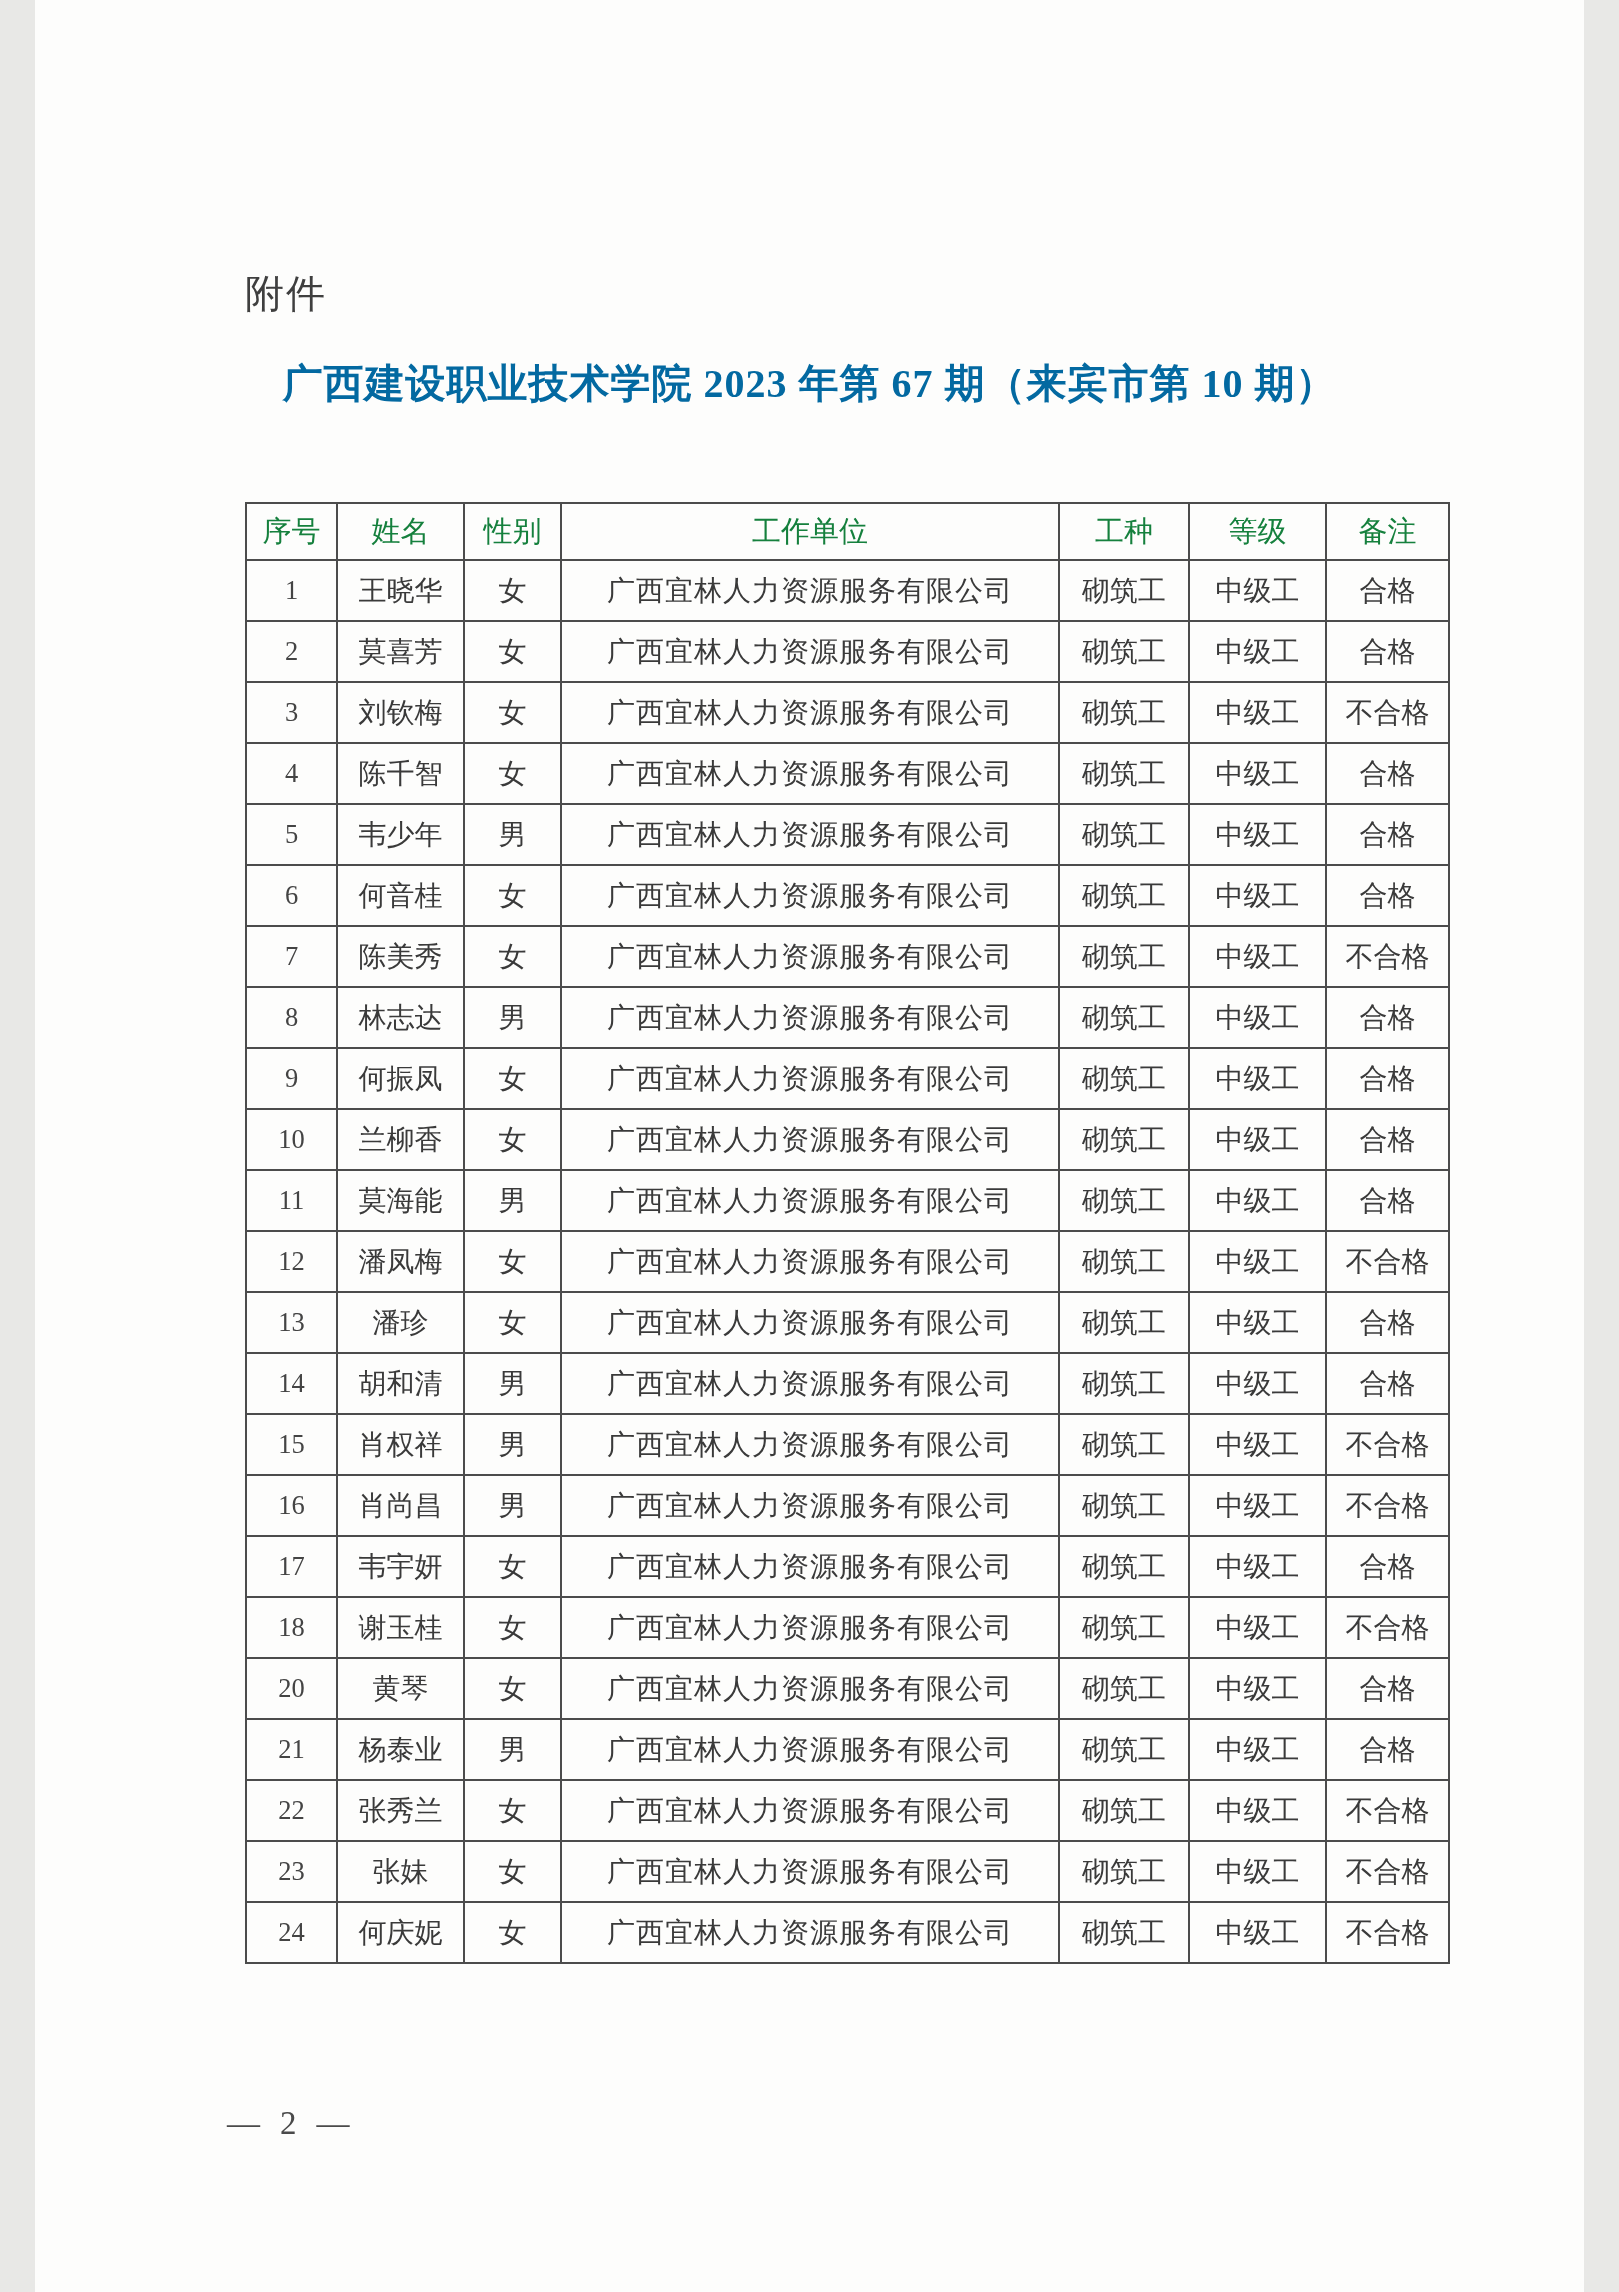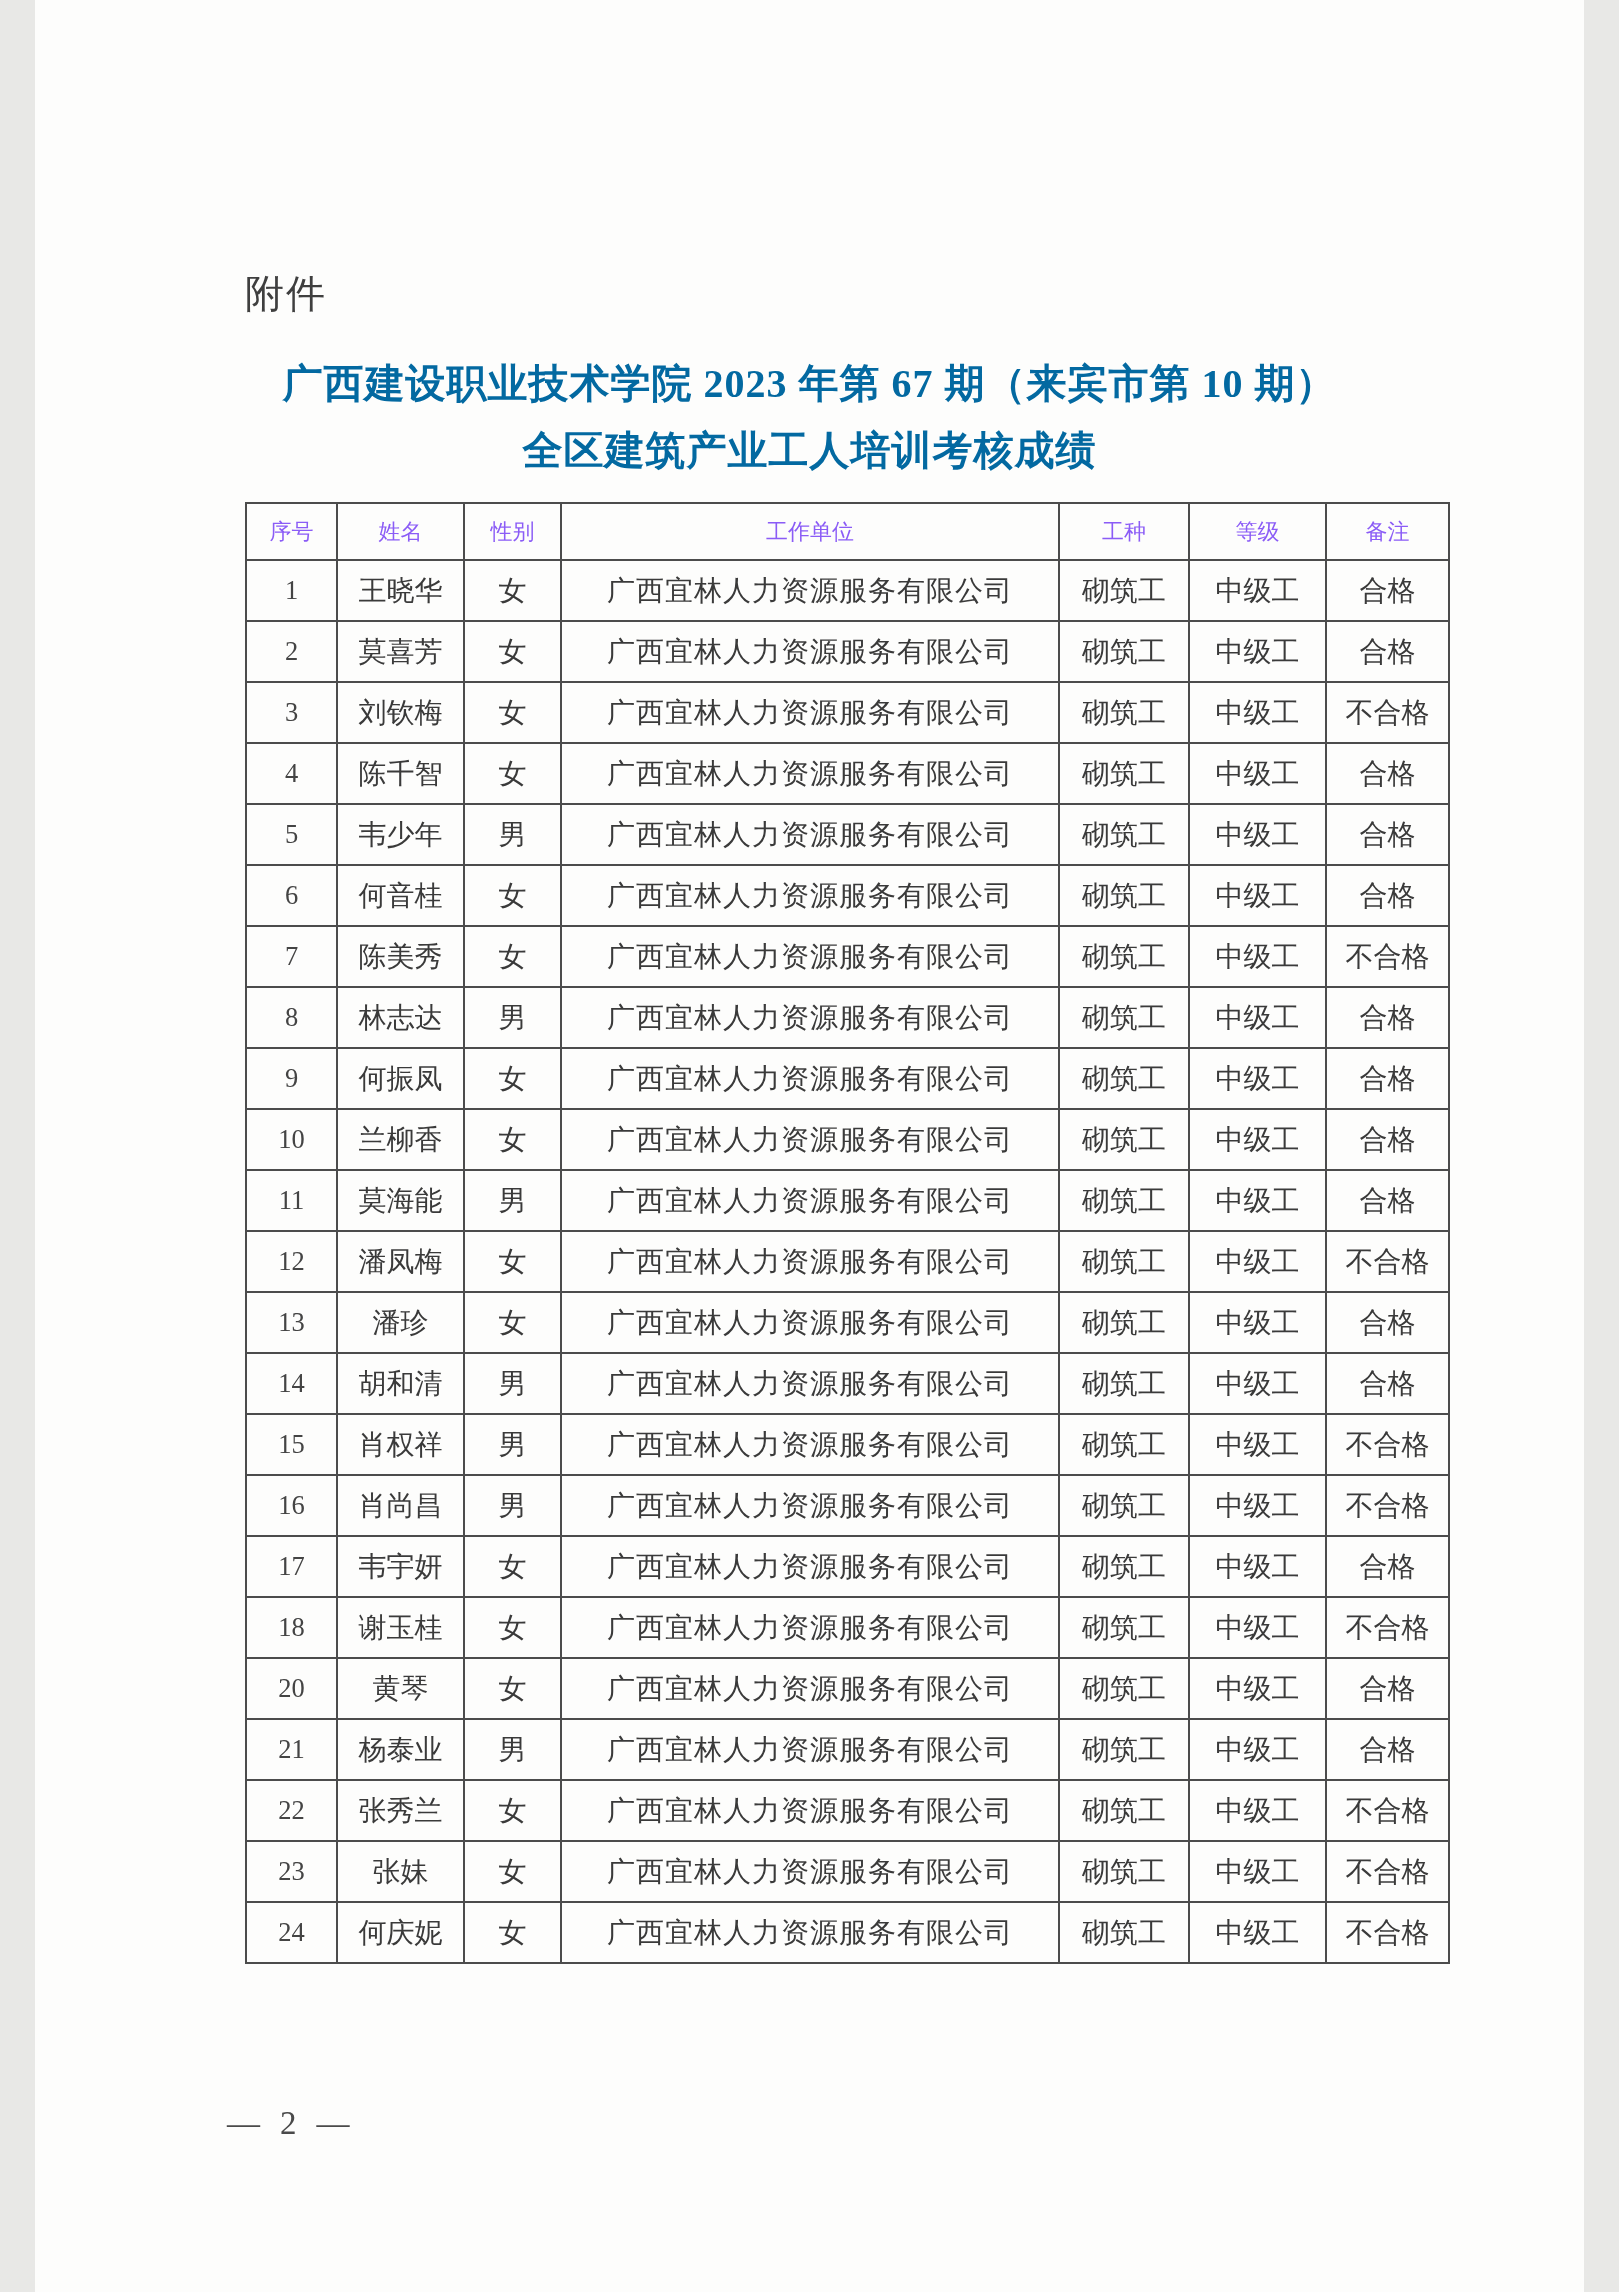--- a/index.html
+++ b/index.html
@@ -53,22 +53,22 @@
     text-align: center;
     vertical-align: middle;
     padding: 0;
     font-weight: normal;
     color: #3a3a3a;
     overflow: hidden;
     white-space: nowrap;
   }
   table.results thead th {
     height: 55px;
-    font-size: 22px;
-    color: #8b5cf6;
+    font-size: 29px;
+    color: #15803d;
     margin-left: 36px;
   }
   table.results tbody td {
     height: 59px;
     font-size: 28px;
   }
   table.results tbody td.col-seq {
     font-size: 26.5px;
     color: #444444;
   }
@@ -88,21 +88,20 @@
 </style>
 </head>
 <body>
 
 <div class="page">
 
   <div class="attachment-label">附件</div>
 
   <div class="doc-title line1">广西建设职业技术学院 2023 年第 67 期（来宾市第 10 期）</div>
 
-  <div class="doc-title line2">全区建筑产业工人培训考核成绩</div>
 
   <table class="results">
     <colgroup>
       <col style="width:91px">
       <col style="width:127px">
       <col style="width:97px">
       <col style="width:498px">
       <col style="width:130px">
       <col style="width:137px">
       <col style="width:123px">

